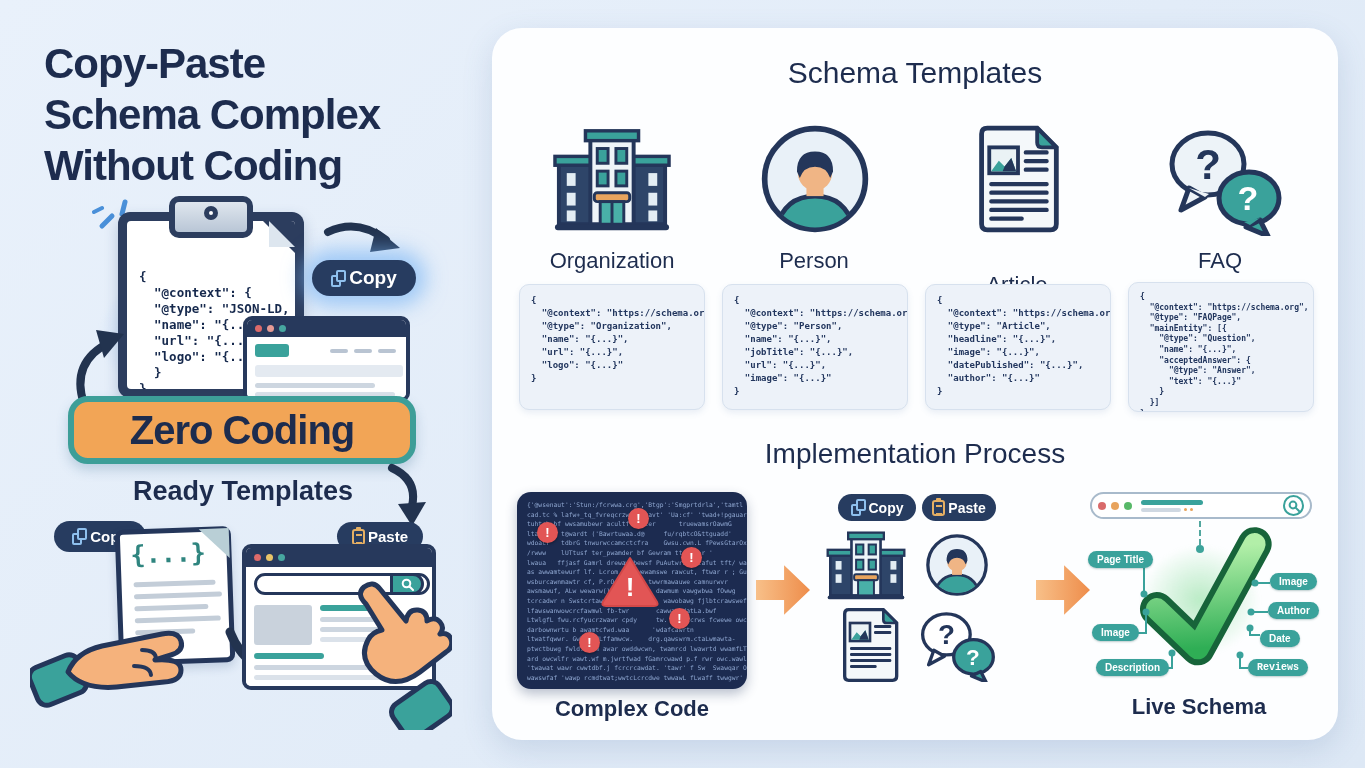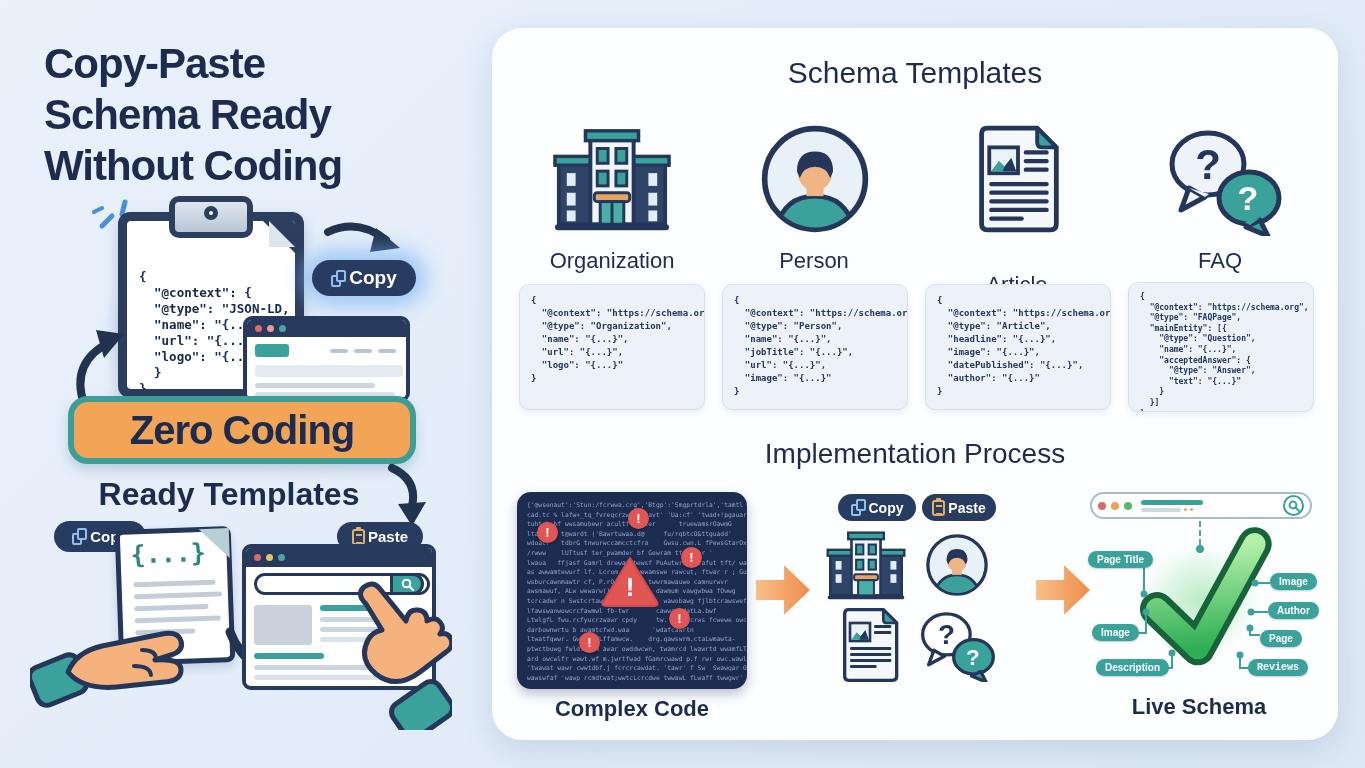--- a/index.html
+++ b/index.html
@@ -49,21 +49,21 @@
 
   .browser { background:#ffffff; border:4px solid #27395c; border-radius:9px; overflow:hidden; }
   .browser-head { background:#27395c; display:flex; align-items:center; gap:5px; padding:0 8px; }
   .dot { width:7px; height:7px; border-radius:50%; }
   .bar { border-radius:3px; }
 
   .zero-badge { left:68px; top:396px; width:348px; height:68px; background:#f2a556;
                 border:6px solid #3d9e98; border-radius:20px; display:flex; align-items:center;
                 justify-content:center; font-size:40px; font-weight:bold; color:#1d2c4e;
                 letter-spacing:-1px; box-shadow:0 6px 12px rgba(60,110,150,.25); }
-  .ready-templates { left:79px; top:476px; width:300px; text-align:center; font-size:32px;
+  .ready-templates { left:93px; top:476px; width:300px; text-align:center; font-size:27px;
                      font-weight:bold; color:#1d2c4e; }
 
   .pill-sm { font-size:15px; }
 
   .doc { left:117px; top:528px; width:116px; height:136px; background:#ffffff;
          border:5px solid #24365a; border-radius:8px; transform:rotate(-2deg);
          box-shadow:0 5px 10px rgba(40,70,120,.18); }
   .doc-fold { position:absolute; right:-3px; top:-3px; width:0; height:0;
               border-top:30px solid #b9cfd6; border-left:30px solid transparent; }
   .doc-brace { position:absolute; left:10px; top:6px; color:#2f857f; font-size:25px; font-weight:bold;
@@ -104,21 +104,21 @@
   .dashline { left:1199px; top:521px; width:0; height:24px; border-left:2px dashed #52a79f; }
   .dashdot { left:1196px; top:545px; width:8px; height:8px; border-radius:50%; background:#3aa29b; }
 </style>
 </head>
 <body>
 
 <div id="stage">
 
   <div class="abs main-title">
     <div>Copy-Paste</div>
-    <div>Schema Ready</div>
+    <div>Schema Complex</div>
     <div>Without Coding</div>
   </div>
 
   <svg class="abs" style="left:92px;top:198px;" width="46" height="40">
     <line x1="10" y1="28" x2="20" y2="18" stroke="#4a90d9" stroke-width="5" stroke-linecap="round"></line>
     <line x1="30" y1="16" x2="33" y2="4" stroke="#4a90d9" stroke-width="5" stroke-linecap="round"></line>
     <line x1="2" y1="14" x2="10" y2="10" stroke="#4a90d9" stroke-width="4" stroke-linecap="round"></line>
   </svg>
 
   <div class="abs glow" style="left:62px;top:240px;width:260px;height:190px;
@@ -554,18 +554,18 @@
         <circle cx="170" cy="143" r="3.5"></circle>
       <circle cx="160" cy="170" r="3.5"></circle>
     </g>
   </svg>
 
   <div class="tag" style="left:1088px;top:551px;">Page Title</div>
   <div class="tag" style="left:1092px;top:624px;">Image</div>
   <div class="tag" style="left:1096px;top:659px;">Description</div>
   <div class="tag" style="left:1270px;top:573px;">Image</div>
   <div class="tag" style="left:1268px;top:602px;">Author</div>
-  <div class="tag" style="left:1260px;top:630px;">Page</div>
+  <div class="tag" style="left:1260px;top:630px;">Date</div>
   <div class="tag" style="left:1248px;top:659px;font-family:Liberation Mono, monospace;">Reviews</div>
 
   <div class="step-label" style="left:1099px;top:694px;width:200px;">Live Schema</div>
 
 </div>
 
 </body></html>

